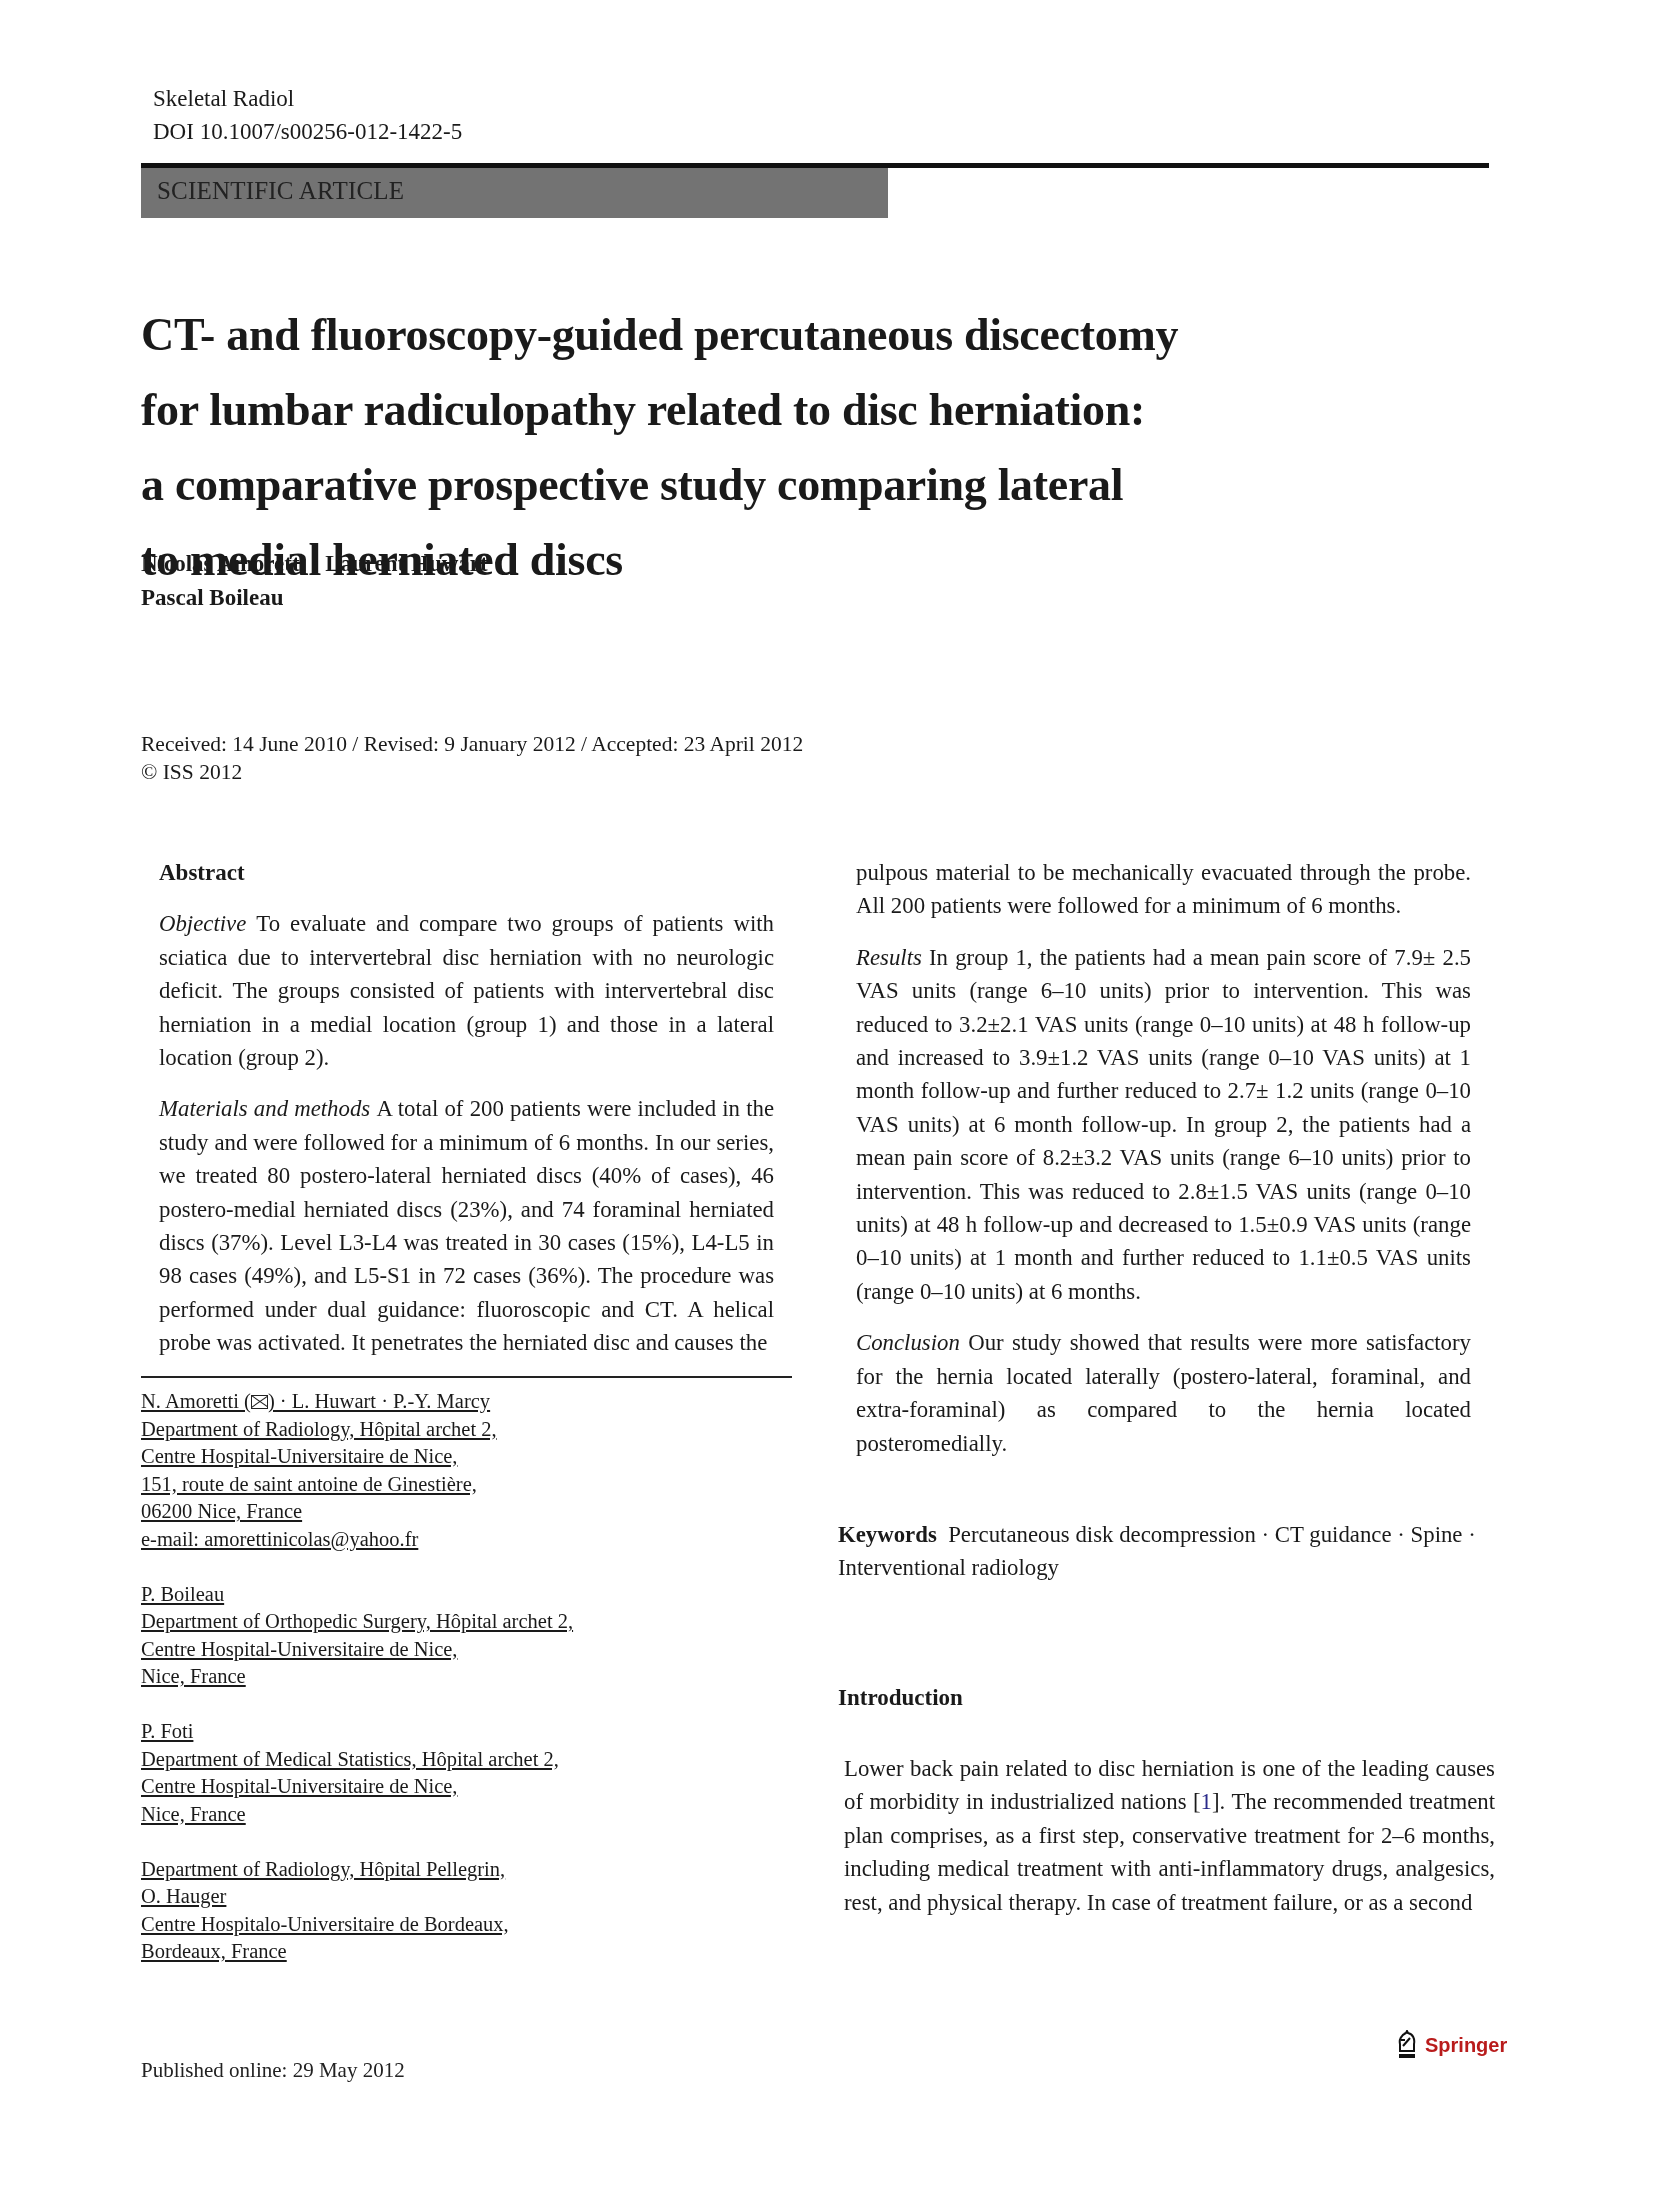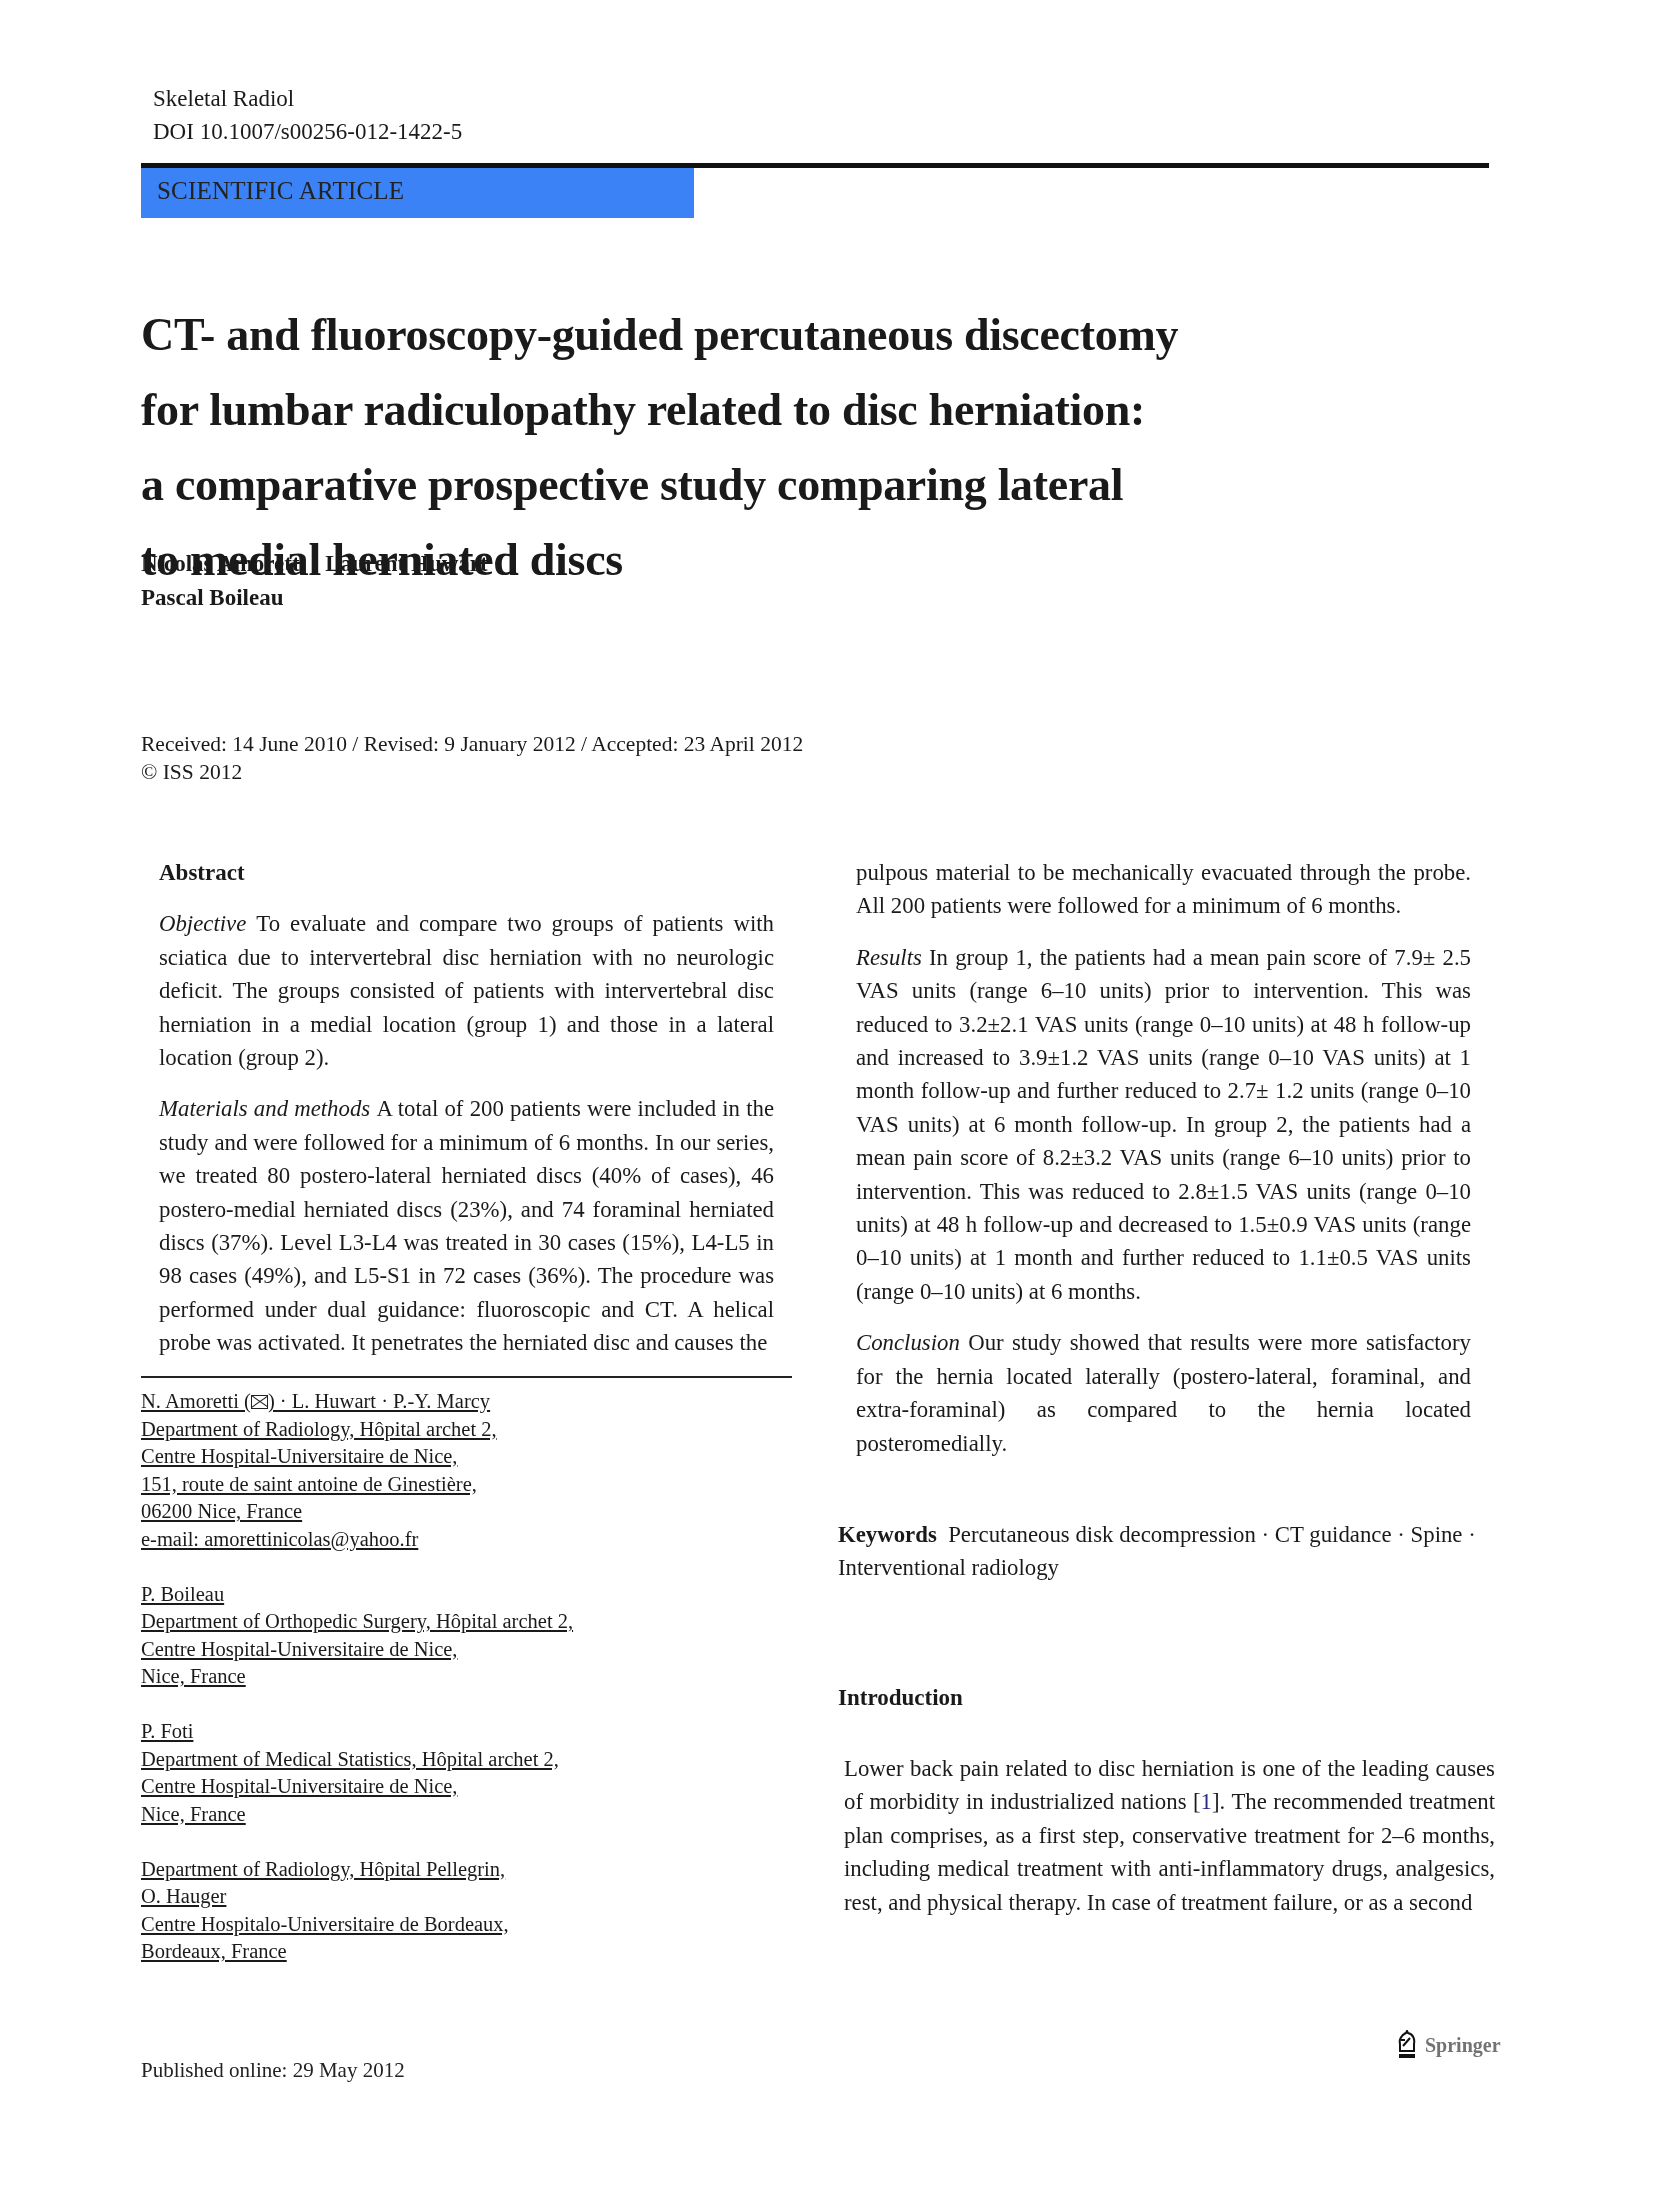--- a/index.html
+++ b/index.html
@@ -4,21 +4,21 @@
 <style>
   html, body { margin: 0; padding: 0; background: #ffffff; }
   body {
     width: 1654px; height: 2197px; position: relative; overflow: hidden;
     font-family: "Liberation Serif", "DejaVu Serif", serif; color: #1a1a1a;
   }
   .abs { position: absolute; }
   .journal { left: 153px; top: 82px; font-size: 23px; line-height: 33px; }
   .journal div { white-space: nowrap; }
   .top-rule { left: 141px; top: 163px; width: 1348px; height: 5px; background: #111; }
-  .type-box { left: 141px; top: 168px; width: 553px; height: 50px; background: #3b82f6; }
+  .type-box { left: 141px; top: 168px; width: 747px; height: 50px; background: #737373; }
   .type-box span { position: absolute; left: 16px; top: 9px; font-size: 25px; letter-spacing: 0.2px; color: #222; }
   .title { left: 141px; top: 287px; width: 1200px; font-weight: bold; font-size: 46px; line-height: 55px; letter-spacing: -0.3px; }
   .title div { white-space: nowrap; margin-top: 20px; }
   .authors { left: 141px; top: 547px; font-weight: bold; font-size: 23px; line-height: 34px; }
   .authors div { white-space: nowrap; }
   .dates { left: 141px; top: 730px; font-size: 21.5px; line-height: 28px; }
   .dates div { white-space: nowrap; }
   .col { width: 651px; font-size: 22.8px; line-height: 33.4px; text-align: justify; }
   .col-left { left: 141px; top: 838px; }
   .col-right { left: 838px; top: 838px; width: 651px; }
@@ -29,21 +29,21 @@
   .affils { left: 141px; top: 1388px; font-size: 20.5px; line-height: 27.5px; width: 651px; text-decoration: underline; }
   .affils .block { margin-bottom: 27.5px; }
   .affils div.line { white-space: nowrap; }
   .keywords { left: 838px; top: 1518px; width: 651px; font-size: 22.8px; line-height: 33.4px; }
   .keywords b { font-weight: bold; }
   .intro-head { left: 838px; top: 1685px; font-weight: bold; font-size: 23px; }
   .intro { left: 844px; top: 1752px; width: 651px; font-size: 22.8px; line-height: 33.4px; text-align: justify; }
   .cite { color: #2a2a8a; }
   .published { left: 141px; top: 2058px; font-size: 21px; color: #222; }
   .publisher { left: 1395px; top: 2030px; display: flex; align-items: center; gap: 6px; }
-  .publisher .logo-text { font-family: Liberation Serif, serif; font-weight: bold; font-size: 20px; color: #737373; }
+  .publisher .logo-text { font-family: Liberation Sans, sans-serif; font-weight: bold; font-size: 20px; color: #b91c1c; }
   .mail-icon { display: inline-block; width: 17px; height: 14px; border: 1.5px solid #222; position: relative; vertical-align: -1px; overflow: hidden; box-sizing: border-box; }
   .mail-icon::before, .mail-icon::after { content: ""; position: absolute; left: -3px; top: 5px; width: 22px; height: 1.2px; background: #222; }
   .mail-icon::before { transform: rotate(35deg); }
   .mail-icon::after { transform: rotate(-35deg); }
 </style>
 </head>
 <body>
 
 <div class="abs journal">
   <div>Skeletal Radiol</div>

